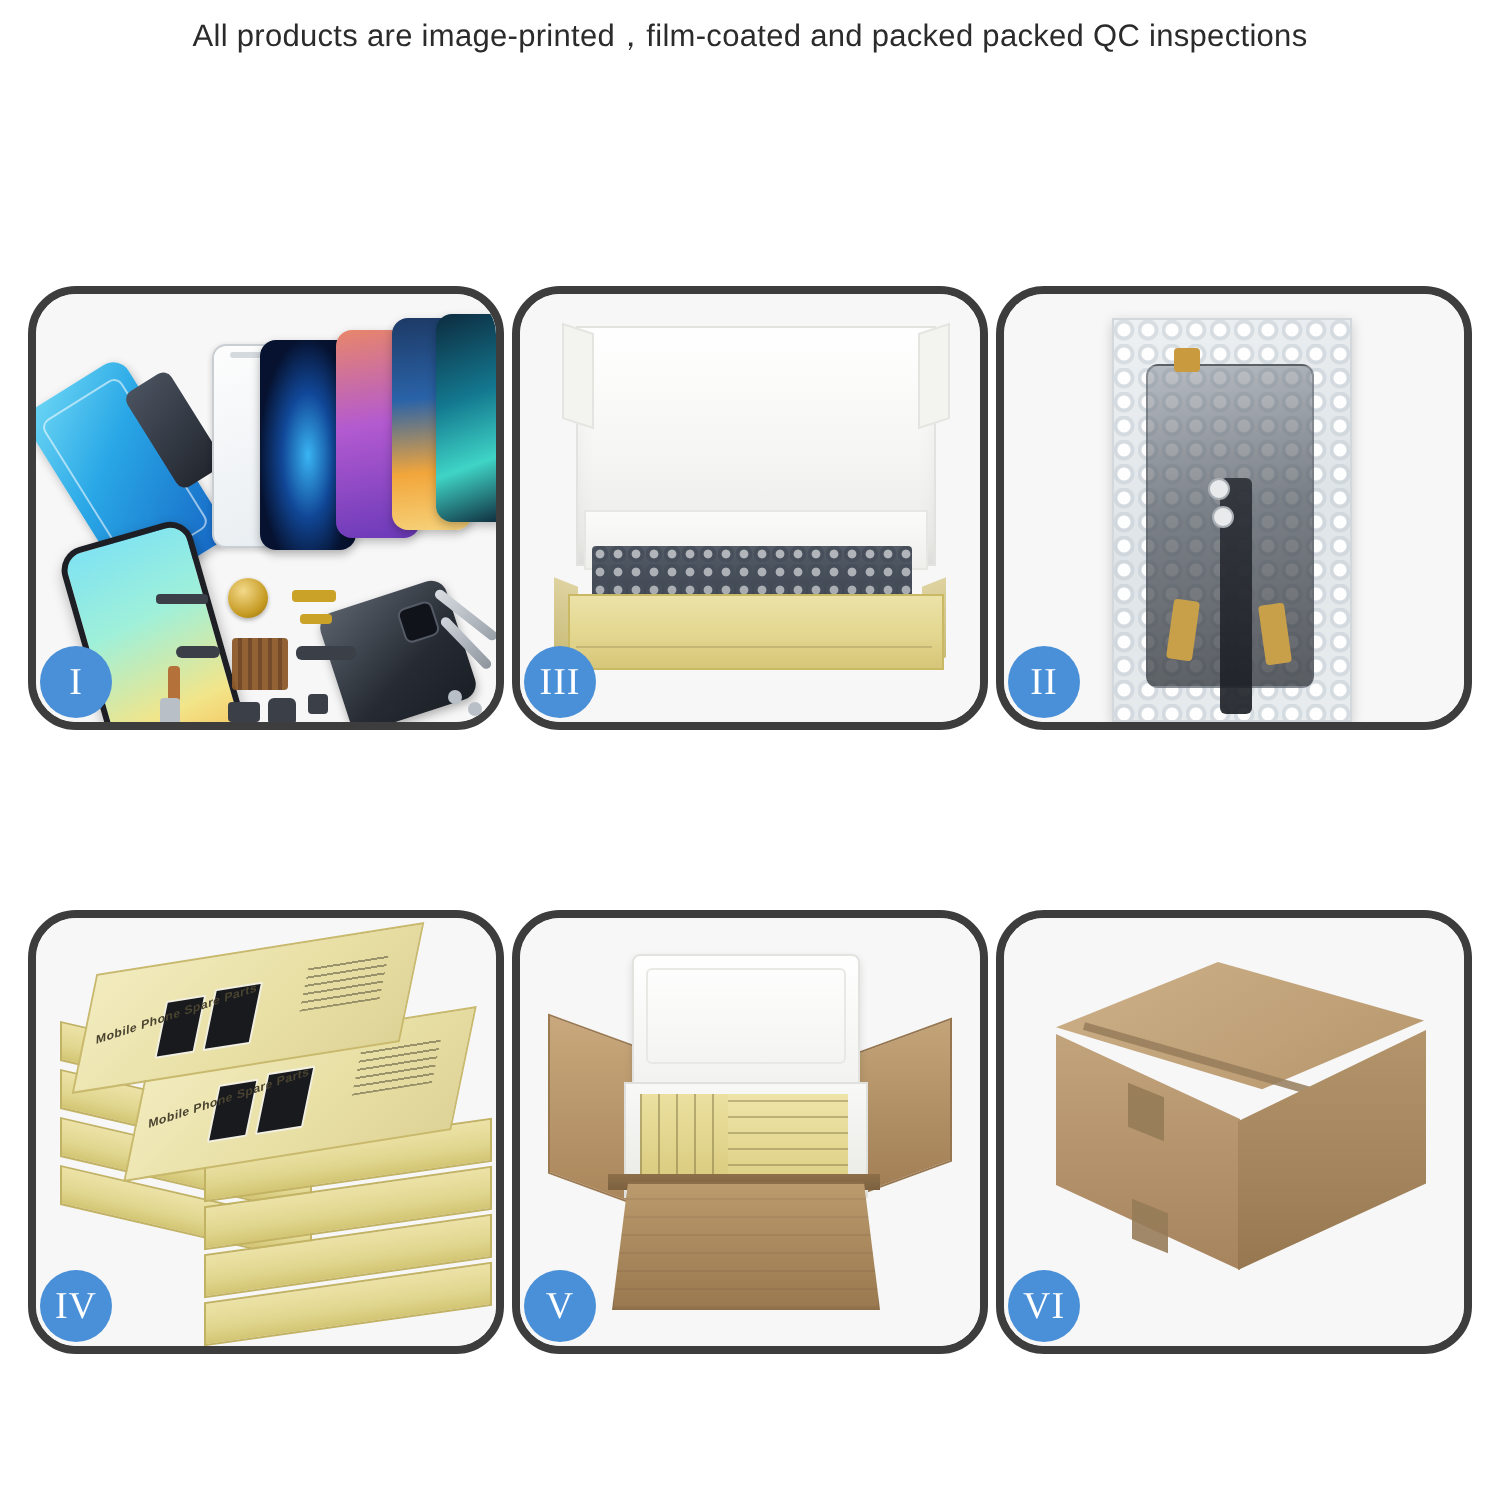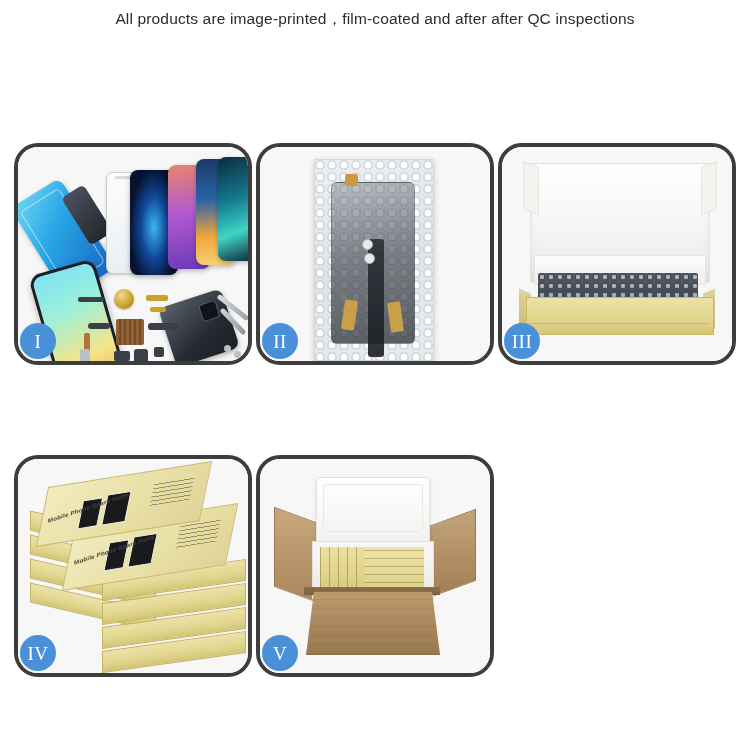--- a/index.html
+++ b/index.html
@@ -460,21 +460,21 @@
   .c6-tape-b {
     position:absolute; left:50px; top:122px; width:18px; height:20px;
     background: rgba(150,123,88,.9);
     transform: skewY(22deg);
   }
 </style>
 </head>
 <body>
 
 <div class="header">
-  <p class="subtitle">All products are image-printed，film-coated and after after QC inspections</p>
+  <p class="subtitle">All products are image-printed，film-coated and packed packed QC inspections</p>
 </div>
 
 <div class="grid">
 
   <div class="panel">
     <div class="panel-clip">
       <div class="scene">
         <div class="ph-blue-film"></div>
         <div class="ph-dark-small"></div>
         <div class="ph-glass"></div>
@@ -501,48 +501,48 @@
         <div class="tweezer"></div>
         <div class="tweezer2"></div>
       </div>
     </div>
     <div class="badge">I</div>
   </div>
 
   <div class="panel">
     <div class="panel-clip">
       <div class="scene">
+        <div class="box3-lid"></div>
+        <div class="box3-foam"></div>
+        <div class="box3-bubbles"></div>
+        <div class="box3-left-wall"></div>
+        <div class="box3-right-wall"></div>
+        <div class="box3-front"></div>
+        <div class="box3-seam"></div>
+      </div>
+    </div>
+    <div class="badge">III</div>
+  </div>
+
+  <div class="panel">
+    <div class="panel-clip">
+      <div class="scene">
         <div class="bubblebag">
           <div class="screen-in-bag">
             <div class="flex-ribbon"></div>
             <div class="conn-dot" style="left:30px;top:56px;"></div>
             <div class="conn-dot" style="left:32px;top:70px;"></div>
           </div>
           <div class="tape-a"></div>
           <div class="tape-b"></div>
           <div class="tape-c"></div>
         </div>
       </div>
     </div>
     <div class="badge">II</div>
-  </div>
-
-  <div class="panel">
-    <div class="panel-clip">
-      <div class="scene">
-        <div class="box3-lid"></div>
-        <div class="box3-foam"></div>
-        <div class="box3-bubbles"></div>
-        <div class="box3-left-wall"></div>
-        <div class="box3-right-wall"></div>
-        <div class="box3-front"></div>
-        <div class="box3-seam"></div>
-      </div>
-    </div>
-    <div class="badge">III</div>
   </div>
 
   <div class="panel">
     <div class="panel-clip">
       <div class="scene">
         <div class="stack">
 
           <div class="sbox" style="left:2px;top:52px;width:124px;height:18px;transform:skewY(13deg);"></div>
           <div class="sbox" style="left:2px;top:76px;width:124px;height:18px;transform:skewY(13deg);"></div>
           <div class="sbox" style="left:2px;top:100px;width:124px;height:18px;transform:skewY(13deg);"></div>
@@ -583,14 +583,29 @@
         <div class="c5-inner"></div>
         <div class="c5-rim"></div>
         <div class="c5-front">
           <div class="c5-front-lines"></div>
         </div>
       </div>
     </div>
     <div class="badge">V</div>
   </div>
 
+  <div class="panel">
+    <div class="panel-clip">
+      <div class="scene">
+        <div class="c6">
+          <div class="c6-top"></div>
+          <div class="c6-seam"></div>
+          <div class="c6-left"></div>
+          <div class="c6-right"></div>
+          <div class="c6-tape-a"></div>
+          <div class="c6-tape-b"></div>
+        </div>
+      </div>
+    </div>
+    <div class="badge">VI</div>
+  </div>
 
 </div>
 
 </body></html>

